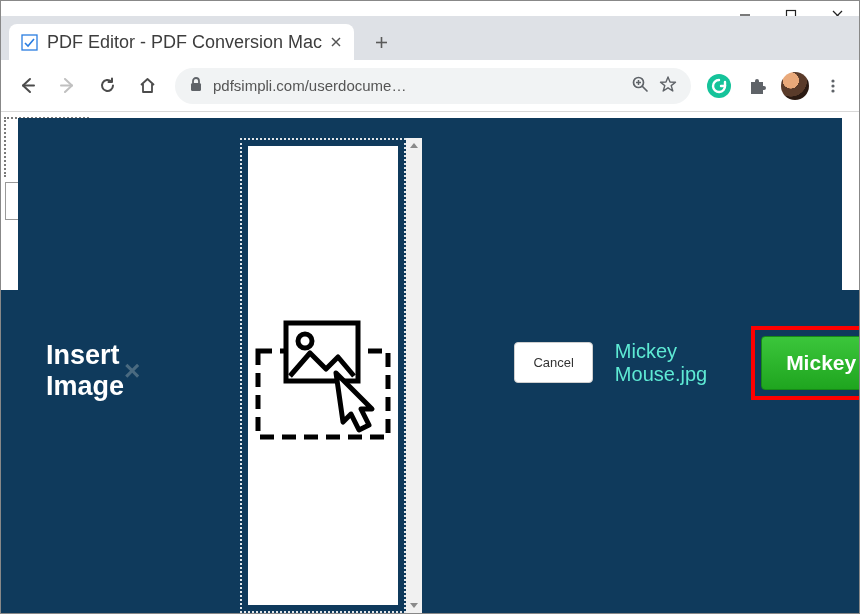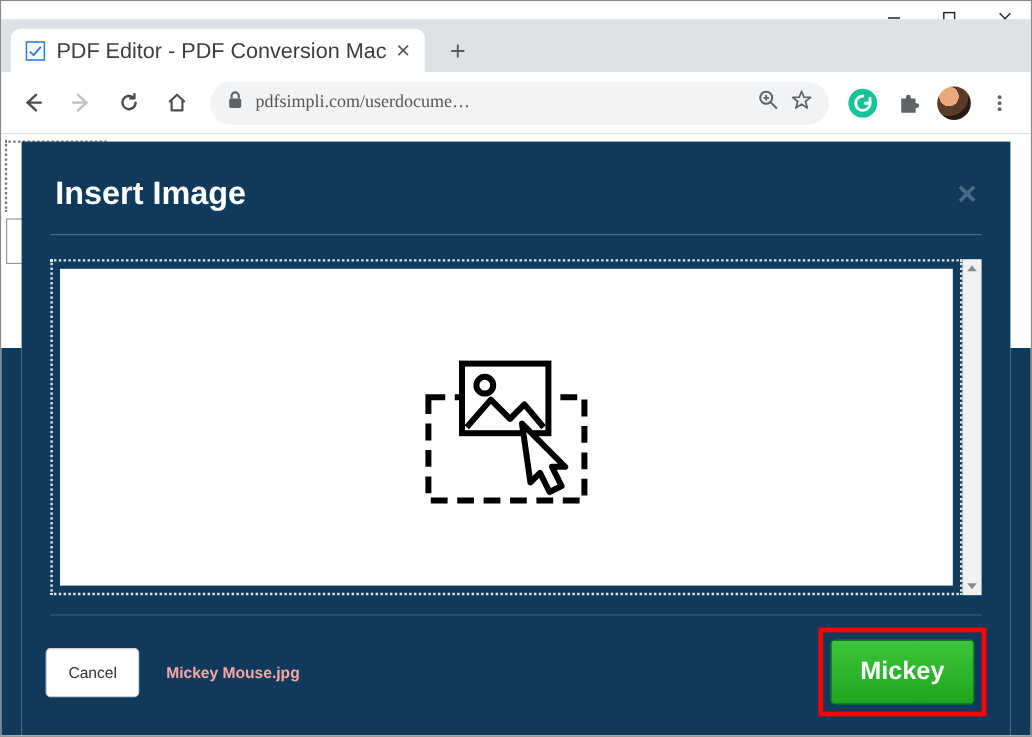--- a/index.html
+++ b/index.html
@@ -16,54 +16,54 @@
   .tabstrip { height: 44px; background: #dee1e6; display:flex; align-items:flex-end; padding-left: 8px; position: relative; }
   .tab { background: #fff; height: 36px; display:flex; align-items:center; padding: 0 10px 0 12px; border-radius: 8px 8px 0 0; min-width: 300px; position: relative; }
   .tab .favicon { width:17px; height:17px; margin-right:9px; display:flex; align-items:center; justify-content:center;}
   .tab .title { font-size: 18px; color: #3d3d3d; white-space: nowrap; overflow: hidden; text-overflow: clip; flex:1; }
   .tab .close { width:16px; height:16px; display:flex; align-items:center; justify-content:center; margin-left: 6px; }
   .newtab { width:30px; height:30px; display:flex; align-items:center; justify-content:center; margin-left:12px; margin-bottom:3px; border-radius:50%; }
 
   
   .toolbar { height: 52px; background:#fff; display:flex; align-items:center; padding: 0 8px; border-bottom: 1px solid #d8d8d8; gap:4px;}
   .tool-btn { width:36px; height:36px; border-radius:50%; display:flex; align-items:center; justify-content:center; }
-  .omnibox { flex:1; height:36px; background:#f1f3f4; border-radius:18px; display:flex; align-items:center; padding: 0 14px; margin: 0 6px; gap: 10px; color:#555; font-size:15px; overflow:hidden;font-family:Liberation Serif, serif; }
+  .omnibox { flex:1; height:36px; background:#f1f3f4; border-radius:18px; display:flex; align-items:center; padding: 0 14px; margin: 0 6px; gap: 10px; color:#555; font-size:15px; overflow:hidden; }
   .right-icons { display:flex; align-items:center; gap:2px; }
   .avatar { width:28px; height:28px; border-radius:50%; background: radial-gradient(circle at 35% 30%, #e9a97a 0 30%, #5a3b2a 31% 60%, #2b1a12 61% 100%); display:flex; align-items:center; justify-content:center; overflow:hidden; }
 
   
   .page { position: relative; height: calc(614px - 15px - 44px - 52px - 2px); background: #fff; }
 
   
   .page-dark-left { position:absolute; left:0; top:178px; width:17px; bottom:0; background:#0f3a5c; }
   .page-dark-right { position:absolute; right:0; top:178px; width:17px; bottom:0; background:#0f3a5c; }
   .page-dotted-corner { position:absolute; left:3px; top:5px; width:85px; height:60px; border-top:2px dotted #7a7a7a; border-left:2px dotted #7a7a7a;}
   .page-toolbar-hint { position:absolute; left:4px; top:70px; width:38px; height:38px; border:1px solid #999; }
 
   
   .modal {
     position:absolute; left:17px; right:17px; top:6px; bottom:0;
-    background:#0f3a5c; display:flex; flex-direction:column;
+    background:#0f3a5c; display:flex; 
   }
   .modal-header { padding: 28px 28px 18px 28px; display:flex; align-items:center; justify-content:space-between; }
   .modal-title { color:#fff; font-size:27px; font-weight:bold; }
   .modal-close { color:#4a6a80; font-size:28px; font-weight:bold; line-height:1; }
   .modal-divider { height:1px; background: rgba(255,255,255,0.25); margin: 0 24px; }
 
   .modal-body-wrap { position:relative; margin: 20px 24px 0 24px; flex:1; display:flex; }
   .dropzone-outer { flex:1; border: 2px dotted #e1e6ea; padding:6px; display:flex; background:#0f3a5c; }
   .dropzone { flex:1; background:#fff; display:flex; align-items:center; justify-content:center; }
   .scroll-track { width:16px; background:#f1f1f1; display:flex; flex-direction:column; align-items:center; margin-left:0px;}
   .scroll-arrow { width:16px; height:16px; display:flex; align-items:center; justify-content:center; color:#5a5a5a; font-size:10px;}
   .scroll-thumb { flex:1; width:16px; }
 
   .modal-footer-divider { height:1px; background: rgba(255,255,255,0.18); margin: 16px 24px 0 24px; }
   .modal-footer { display:flex; align-items:center; padding: 10px 20px 16px 20px; gap:22px; }
   .btn-cancel { background:#fff; border:1px solid #cfcfcf; border-radius:4px; padding: 12px 18px; font-size:13px; color:#333; }
-  .filename { color:#fca5a5; font-size:13px; font-weight:bold; }
+  .filename { color:#5eead4; font-size:20px; font-weight:normal; }
   .spacer { flex:1; }
   .insert-highlight { border:4px solid #ff0000; padding:6px; }
   .btn-insert { background:#2bb52b; background: linear-gradient(#3bc63b,#1fa51f); border:1px solid #178a17; border-radius:4px; padding: 14px 24px; color:#fff; font-size:21px; font-weight:bold; }
 </style>
 </head>
 <body>
 
 <div class="titlebar"></div>
 <div class="window-controls">
   <div class="win-btn">

